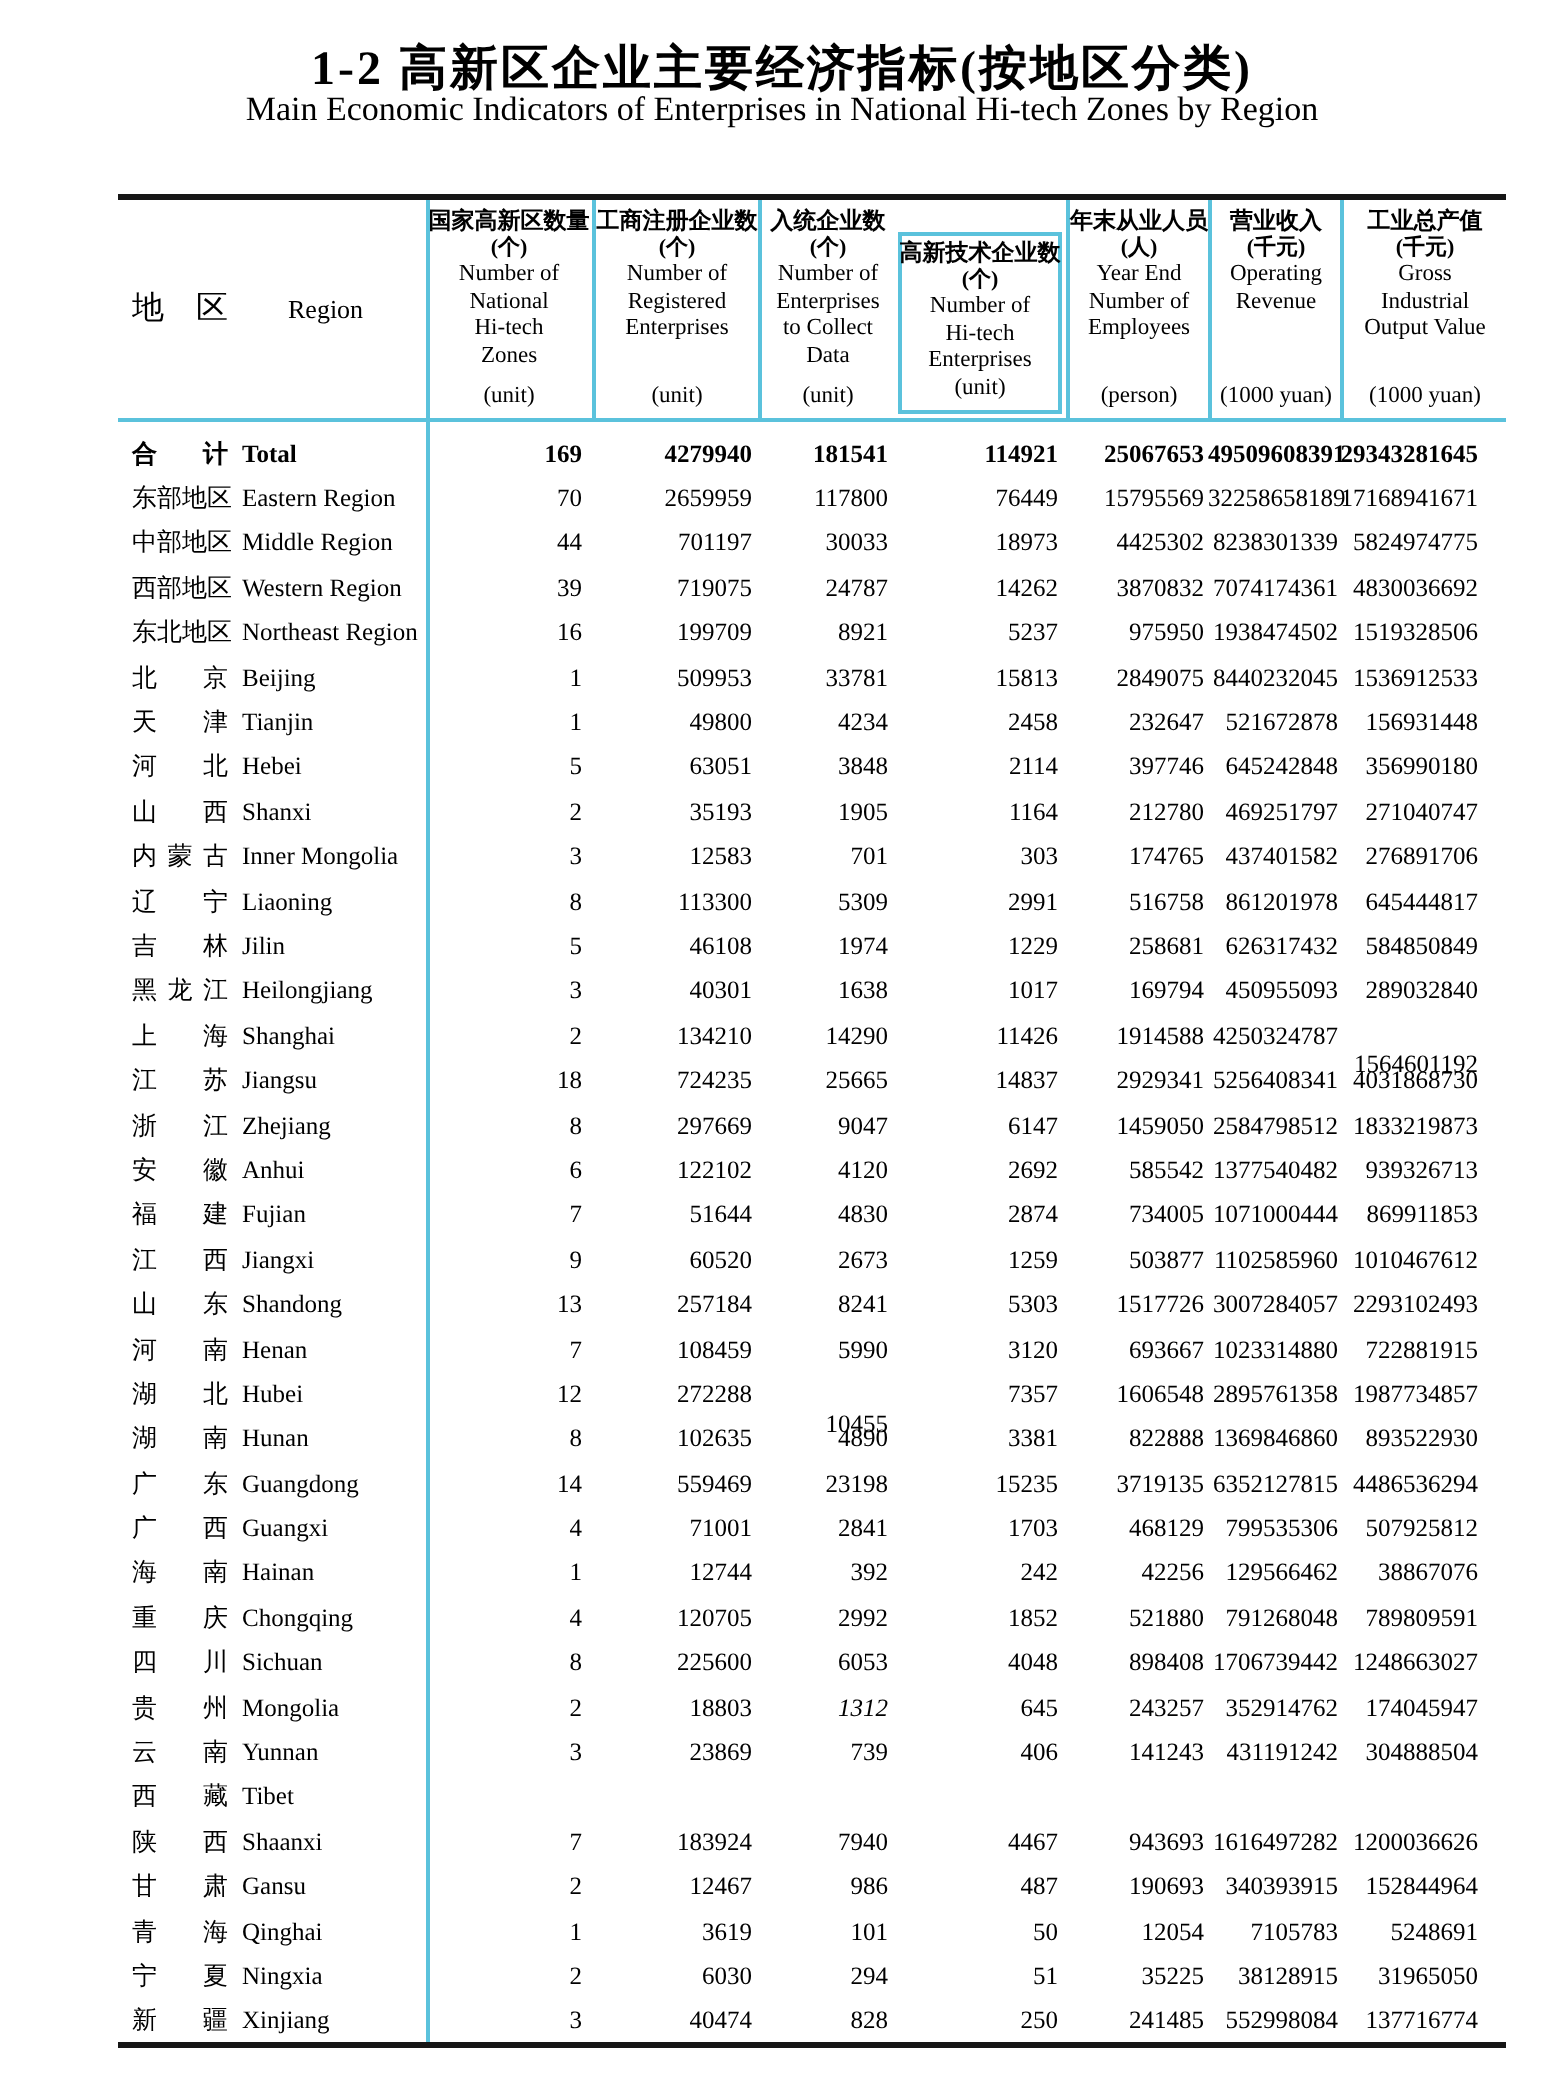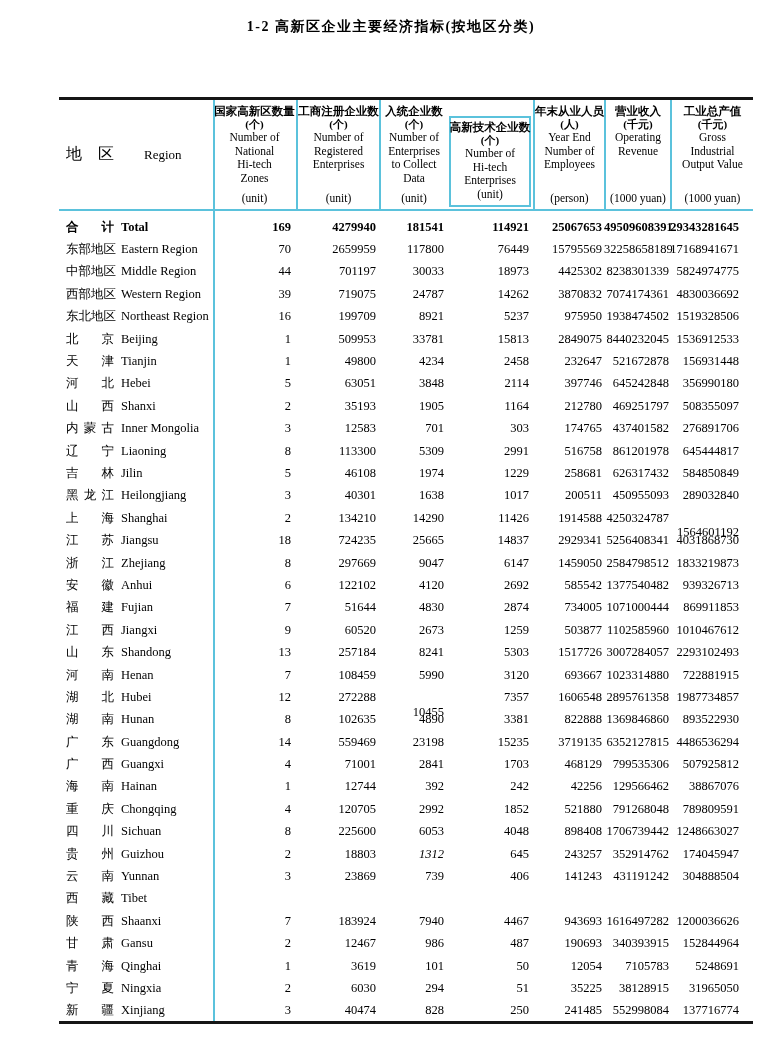--- a/index.html
+++ b/index.html
@@ -1,21 +1,21 @@
 <!DOCTYPE html>
 <html style="--accent: #5BC2DC;"><head>
 <meta charset="utf-8">
 <style>
   * { margin:0; padding:0; box-sizing:border-box; }
   html,body { width:782px; height:1049px; background:#ffffff; color:#000;
     font-family:"Liberation Serif","DejaVu Serif",serif; }
   .page { position:relative; width:782px; height:1049px; overflow:hidden; }
 
   .title-cn { position:absolute; top:18px; left:0; width:100%; text-align:center;
-    font-size:14px; font-weight:bold; letter-spacing:1.5px; }
+    font-size:24px; font-weight:bold; letter-spacing:1.5px; }
   .title-en { position:absolute; top:45px; left:0; width:100%; text-align:center;
     font-size:17px; }
 
   .table { position:absolute; left:59px; top:97px; width:694px; height:927px;
     border-top:3px solid #161616; border-bottom:3px solid #161616; }
 
   .thead { position:relative; display:flex; height:111px;
     border-bottom:2px solid var(--accent,#5BC2DC); }
   .region-hcell { width:154px; display:flex; align-items:center; padding-left:7px; }
   .region-hen { margin-left:30px; font-size:13px; }
@@ -41,20 +41,21 @@
   .num-cell { text-align:right; font-variant-numeric:tabular-nums; }
 
   .region-divider { position:absolute; left:154px; top:0; bottom:0; width:2px;
     background:var(--accent,#5BC2DC); }
 </style>
 </head>
 <body>
 
 <div class="page">
   <div class="title-cn">1-2  高新区企业主要经济指标(按地区分类)</div>
+  <div class="title-en">Main Economic Indicators of Enterprises in National Hi-tech Zones by Region</div>
 
   <div class="table">
     <div class="thead">
       <div class="region-hcell">
         <span class="cn-spread">
             <span>地</span>
             <span>区</span>
           </span>
         <span class="region-hen">Region</span>
       </div>
@@ -264,21 +265,21 @@
               <span>西</span>
             </span>
             <span class="region-en">Shanxi</span>
           </div>
           <div class="num-cell" style="width: 83px; padding-right: 5px;">2</div>
           <div class="num-cell" style="width: 83px; padding-right: 3px;">35193</div>
           <div class="num-cell" style="width: 68px; padding-right: 3px;">1905</div>
           <div class="num-cell" style="width: 86px; padding-right: 4px;">1164</div>
           <div class="num-cell" style="width: 71px; padding-right: 2px;">212780</div>
           <div class="num-cell" style="width: 66px; padding-right: 1px;">469251797</div>
-          <div class="num-cell" style="width: 83px; padding-right: 14px;">508355097</div>
+          <div class="num-cell" style="width: 83px; padding-right: 14px;">271040747</div>
         </div>
         <div class="trow">
           <div class="region-cell">
             <span class="cn-spread">
               <span>内</span>
               <span>蒙</span>
               <span>古</span>
             </span>
             <span class="region-en">Inner Mongolia</span>
           </div>
@@ -328,21 +329,21 @@
               <span>黑</span>
               <span>龙</span>
               <span>江</span>
             </span>
             <span class="region-en">Heilongjiang</span>
           </div>
           <div class="num-cell" style="width: 83px; padding-right: 5px;">3</div>
           <div class="num-cell" style="width: 83px; padding-right: 3px;">40301</div>
           <div class="num-cell" style="width: 68px; padding-right: 3px;">1638</div>
           <div class="num-cell" style="width: 86px; padding-right: 4px;">1017</div>
-          <div class="num-cell" style="width: 71px; padding-right: 2px;">200511</div>
+          <div class="num-cell" style="width: 71px; padding-right: 2px;">169794</div>
           <div class="num-cell" style="width: 66px; padding-right: 1px;">450955093</div>
           <div class="num-cell" style="width: 83px; padding-right: 14px;">289032840</div>
         </div>
         <div class="trow">
           <div class="region-cell">
             <span class="cn-spread">
               <span>上</span>
               <span>海</span>
             </span>
             <span class="region-en">Shanghai</span>
@@ -578,21 +579,21 @@
           <div class="num-cell" style="width: 71px; padding-right: 2px;">898408</div>
           <div class="num-cell" style="width: 66px; padding-right: 1px;">1706739442</div>
           <div class="num-cell" style="width: 83px; padding-right: 14px;">1248663027</div>
         </div>
         <div class="trow">
           <div class="region-cell">
             <span class="cn-spread">
               <span>贵</span>
               <span>州</span>
             </span>
-            <span class="region-en">Guizhou</span>
+            <span class="region-en">Mongolia</span>
           </div>
           <div class="num-cell" style="width: 83px; padding-right: 5px;">2</div>
           <div class="num-cell" style="width: 83px; padding-right: 3px;">18803</div>
           <div class="num-cell" style="width: 68px; padding-right: 3px; font-style: italic;">1312</div>
           <div class="num-cell" style="width: 86px; padding-right: 4px;">645</div>
           <div class="num-cell" style="width: 71px; padding-right: 2px;">243257</div>
           <div class="num-cell" style="width: 66px; padding-right: 1px;">352914762</div>
           <div class="num-cell" style="width: 83px; padding-right: 14px;">174045947</div>
         </div>
         <div class="trow">

